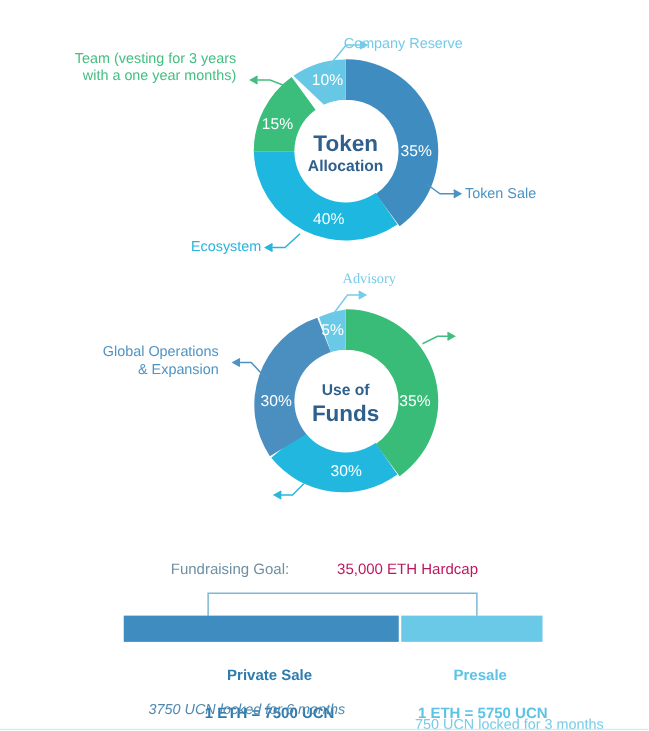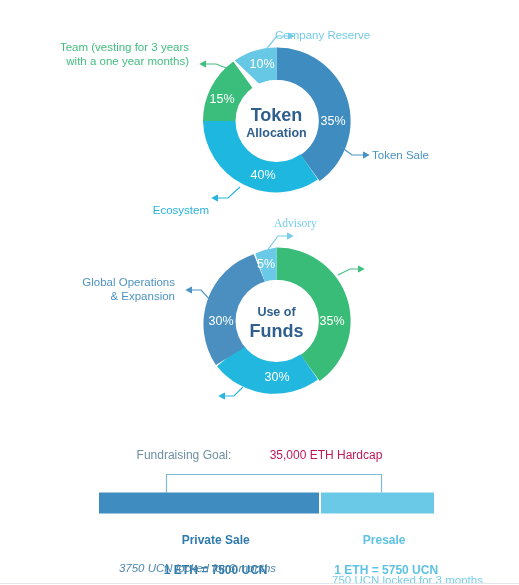--- a/index.html
+++ b/index.html
@@ -63,21 +63,21 @@
       <path stroke="#29B4DC" d="M 218 195 L 212.5 198 L 218 201" fill="#29B4DC"></path>
     </g>
   </svg>
 
   <div class="lbl" style="left:275px;top:28px;color:#74CBE8;">Company Reserve</div>
 
   <div class="lbl r" style="right:330px;top:40px;color:#43BE80;text-align:right;"><span>Team (vesting for 3 years</span><br><span>with a one year months)</span></div>
 
   <div class="lbl" style="left:372px;top:148px;color:#4A93C4;">Token Sale</div>
 
-  <div class="lbl r" style="right:310px;top:203px;color:#29B4DC;">Ecosystem</div>
+  <div class="lbl r" style="right:310px;top:191px;color:#29B4DC;">Ecosystem</div>
 
   <svg style="position:absolute;left:0;top:215px;" width="519" height="215" viewBox="0 0 519 215">
 
     <path fill="#39BC78" d="M 276.5 32.5
              A 73.5 73.5 0 0 1 319.7 165.9
              L 300.6 140.1
              A 41 41 0 0 0 276.5 65 Z"></path>
 
     <path fill="#22B7DF" d="M 317.9 164.6
              A 73.5 73.5 0 0 1 217.0 151.2

